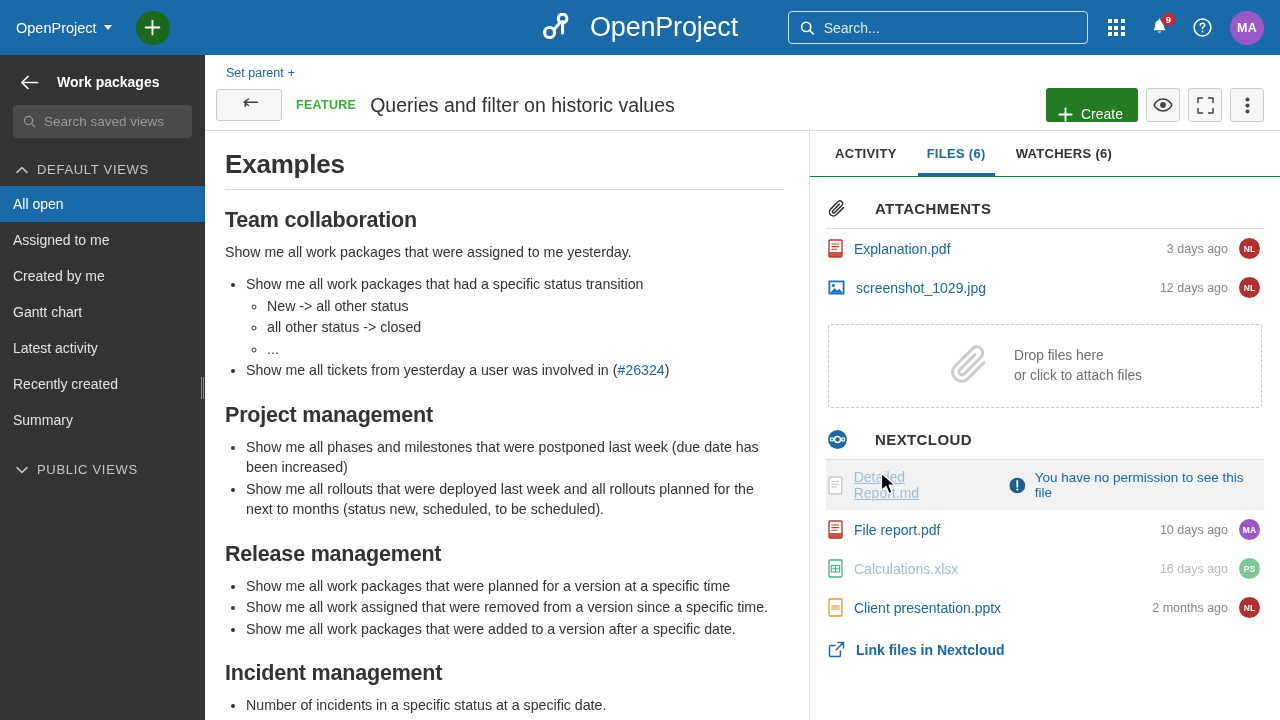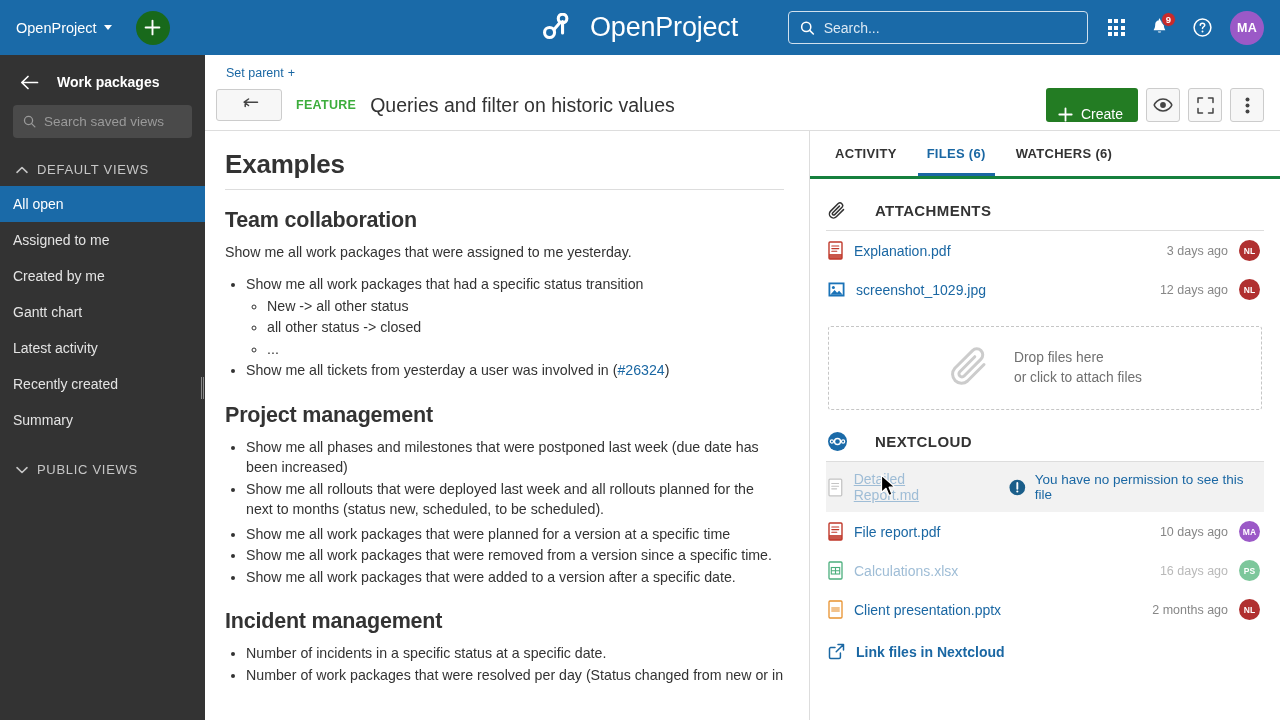--- a/index.html
+++ b/index.html
@@ -152,21 +152,21 @@
   .doc h2:first-of-type { margin-top: 0; }
   .doc p { font-size: 14.2px; color: #333; line-height: 21px; margin-bottom: 11px; }
   .doc ul { margin: 0 0 4px 0; padding-left: 21px; }
   .doc ul ul { padding-left: 21px; margin-bottom: 0; }
   .doc li { font-size: 14.2px; color: #333; line-height: 20.5px; margin: 1px 0; }
   .doc a { color: #1A67A3; text-decoration: none; cursor: pointer; }
 
   
   .right-panel { width: 470px; flex: 0 0 470px; display: flex; flex-direction: column; background: #fff; }
   .tabs {
-    display: flex; gap: 0; border-bottom: 3px solid #15803d; padding: 0 16px;
+    display: flex; gap: 0; border-bottom: 1px solid #15803d; padding: 0 16px;
     flex: 0 0 auto;
   }
   .tab {
     padding: 15px 9px 12px 9px; font-size: 13px; font-weight: 700; color: #333;
     letter-spacing: .3px; cursor: pointer; border-bottom: 3px solid transparent;
     margin-right: 12px;
   }
   .tab.active { color: #1A67A3; border-bottom-color: #1A67A3; }
   .panel-body { flex: 1; overflow: hidden; padding: 0 16px; }
 
@@ -415,23 +415,24 @@
             </li>
             <li><span>Show me all tickets from yesterday a user was involved in (</span><a>#26324</a><span>)</span></li>
           </ul>
 
           <h2>Project management</h2>
           <ul>
             <li>Show me all phases and milestones that were postponed last week (due date has been increased)</li>
             <li>Show me all rollouts that were deployed last week and all rollouts planned for the next to months (status new, scheduled, to be scheduled).</li>
           </ul>
 
+          <h2>Release management</h2>
           <ul>
             <li>Show me all work packages that were planned for a version at a specific time</li>
-            <li>Show me all work packages that were removed from a version since a specific time.</li>
+            <li>Show me all work assigned that were removed from a version since a specific time.</li>
             <li>Show me all work packages that were added to a version after a specific date.</li>
           </ul>
 
           <h2>Incident management</h2>
           <ul>
             <li>Number of incidents in a specific status at a specific date.</li>
             <li>Number of work packages that were resolved per day (Status changed from new or in</li>
           </ul>
         </div>
       </div>

